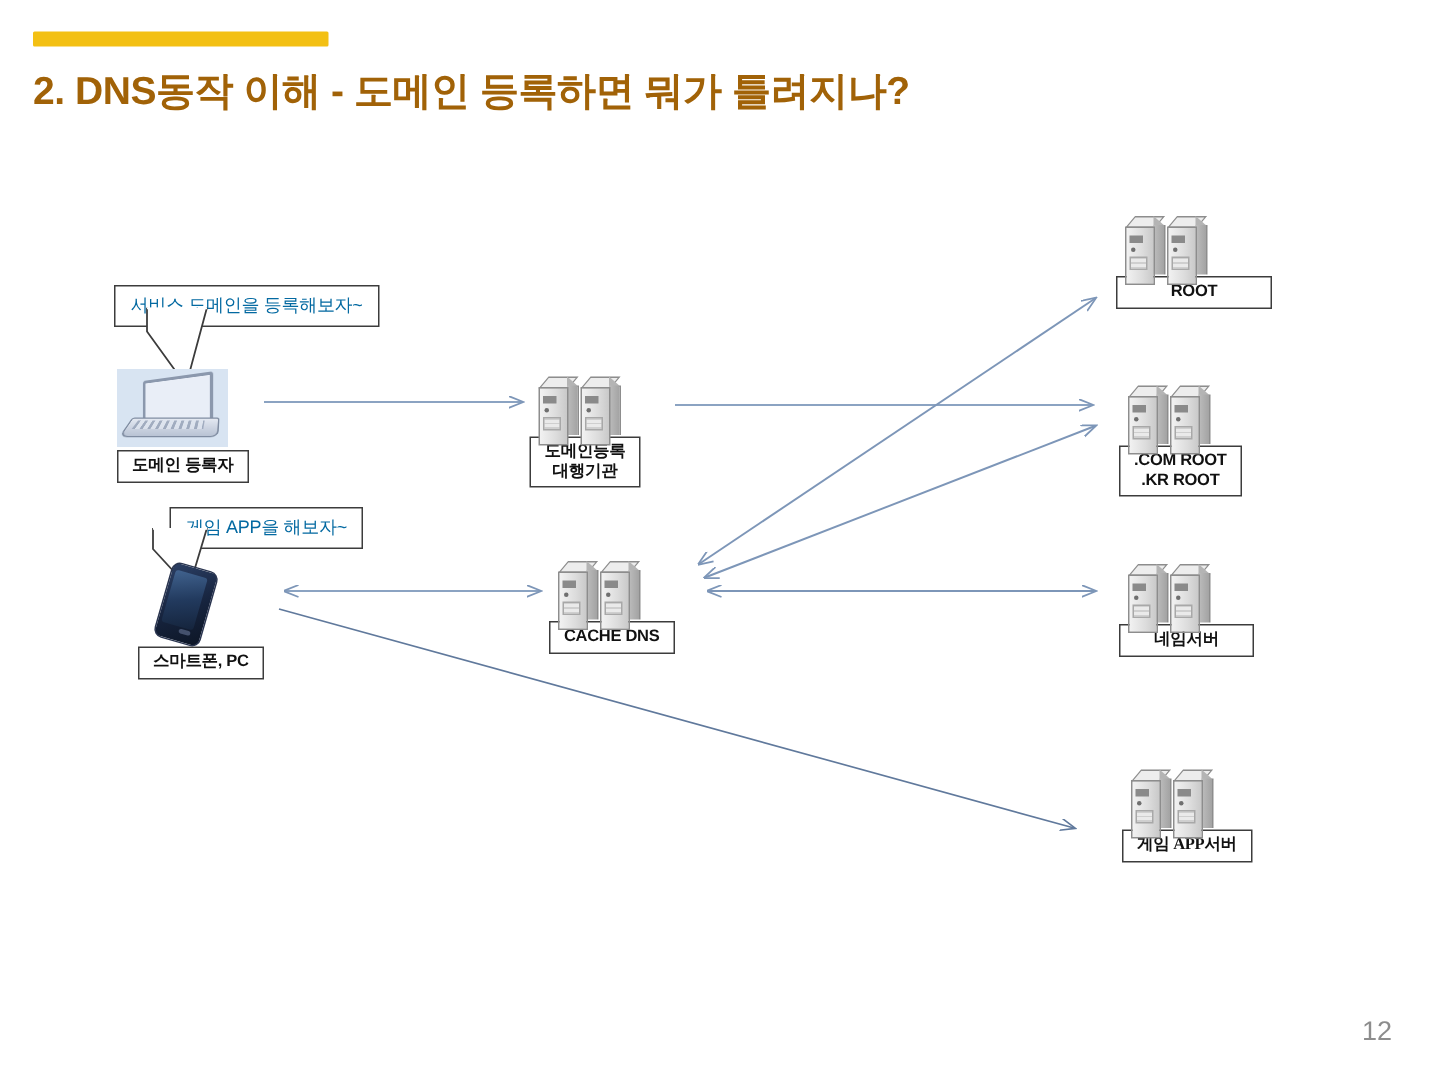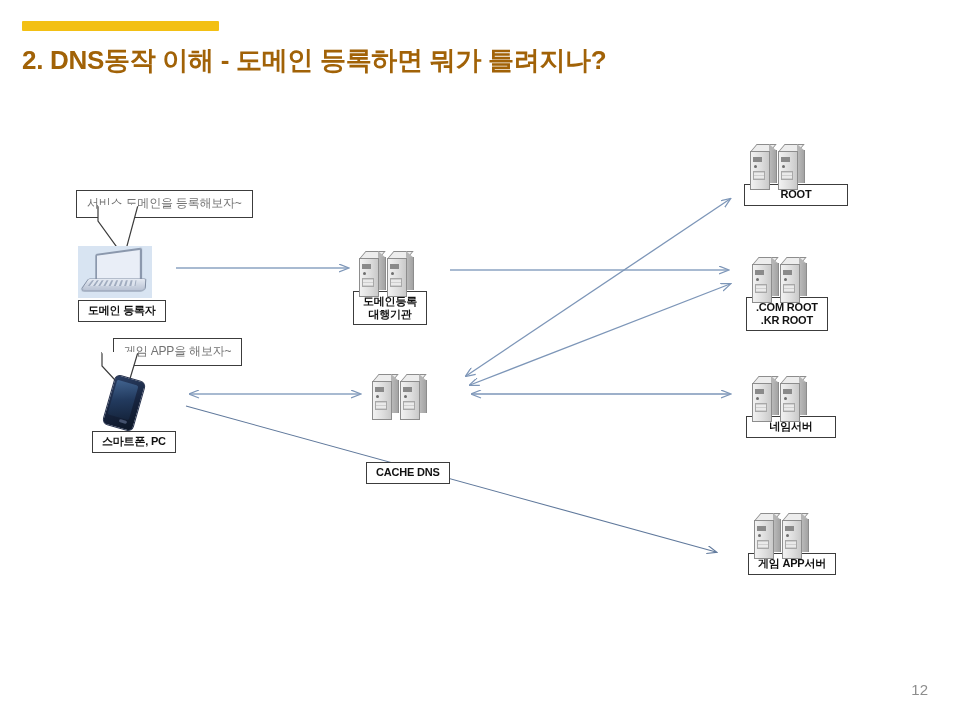--- a/index.html
+++ b/index.html
@@ -242,33 +242,33 @@
   .callout {
     position: absolute;
   }
   .callout-box {
     border: 1.3px solid #3c3c3c;
     background: #fff;
     font-size: 12px;
     padding: 4px 10px 5px 10px;
     white-space: nowrap;
     letter-spacing: -0.2px;
-    color: #737373;
+    color: #0369a1;
   }
   .callout-tail {
     position: absolute;
     pointer-events: none;
   }
 
   
   #page-number {
     position: absolute;
     right: 32px;
     bottom: 22px;
-    font-size: 15px;
+    font-size: 18px;
     color: #8d8d8d;
   }
 </style>
 </head>
 <body>
 
 <div id="accent-bar"></div>
 <div id="page-title">2. DNS동작 이해 - 도메인 등록하면 뭐가 틀려지나?</div>
 
 <div id="diagram">
@@ -353,21 +353,21 @@
           <div class="front"></div>
           <div class="bay"></div>
           <div class="led"></div>
           <div class="grill"></div>
         </div>
     </div>
     <div class="node-caption">도메인등록
 대행기관</div>
   </div>
 
-  <div class="node" style="left:366px; top:366px;gap:48px;">
+  <div class="node" style="left:366px; top:366px;">
     <div class="server-pair">
       <div class="tower left">
           <div class="topface"></div>
           <div class="side"></div>
           <div class="sidebody"></div>
           <div class="front"></div>
           <div class="bay"></div>
           <div class="led"></div>
           <div class="grill"></div>
         </div>
@@ -450,21 +450,21 @@
           <div class="sidebody"></div>
           <div class="front"></div>
           <div class="bay"></div>
           <div class="led"></div>
           <div class="grill"></div>
         </div>
     </div>
     <div class="node-caption" style="min-width:70px;">네임서버</div>
   </div>
 
-  <div class="node" style="left:748px; top:505px;">
+  <div class="node" style="left:748px; top:505px;font-family:Liberation Serif, serif;">
     <div class="server-pair">
       <div class="tower left">
           <div class="topface"></div>
           <div class="side"></div>
           <div class="sidebody"></div>
           <div class="front"></div>
           <div class="bay"></div>
           <div class="led"></div>
           <div class="grill"></div>
         </div>

